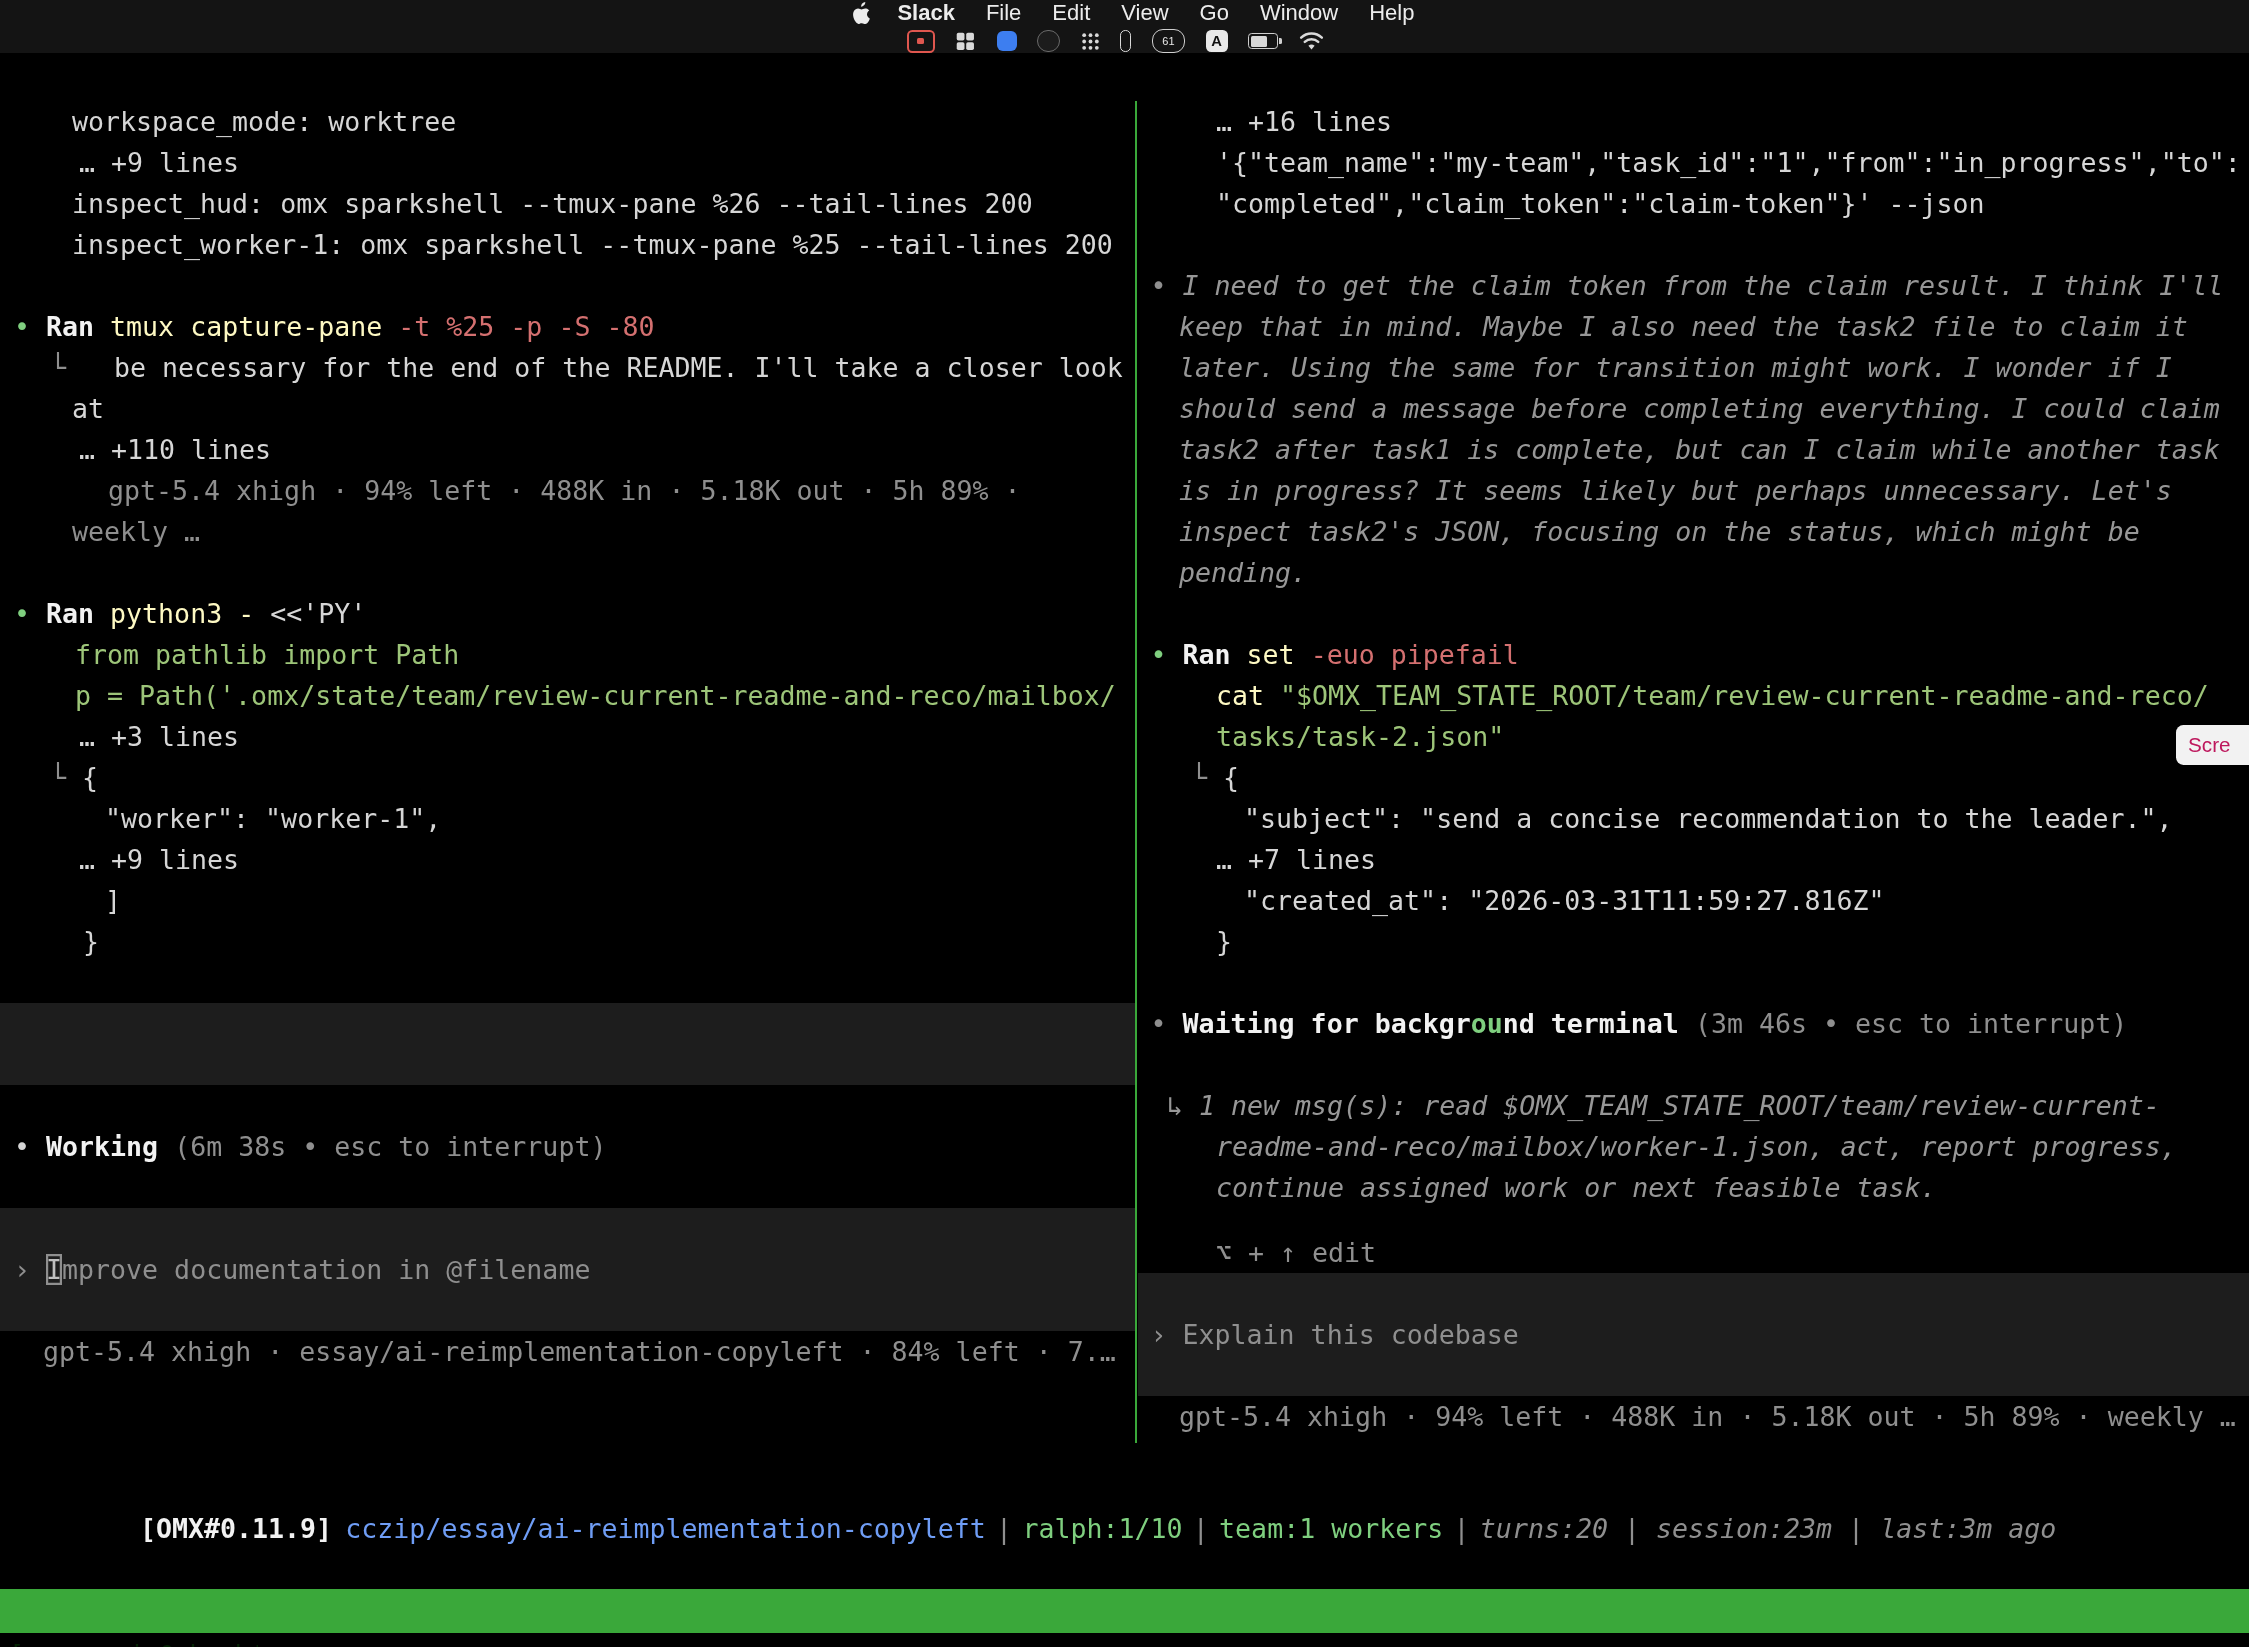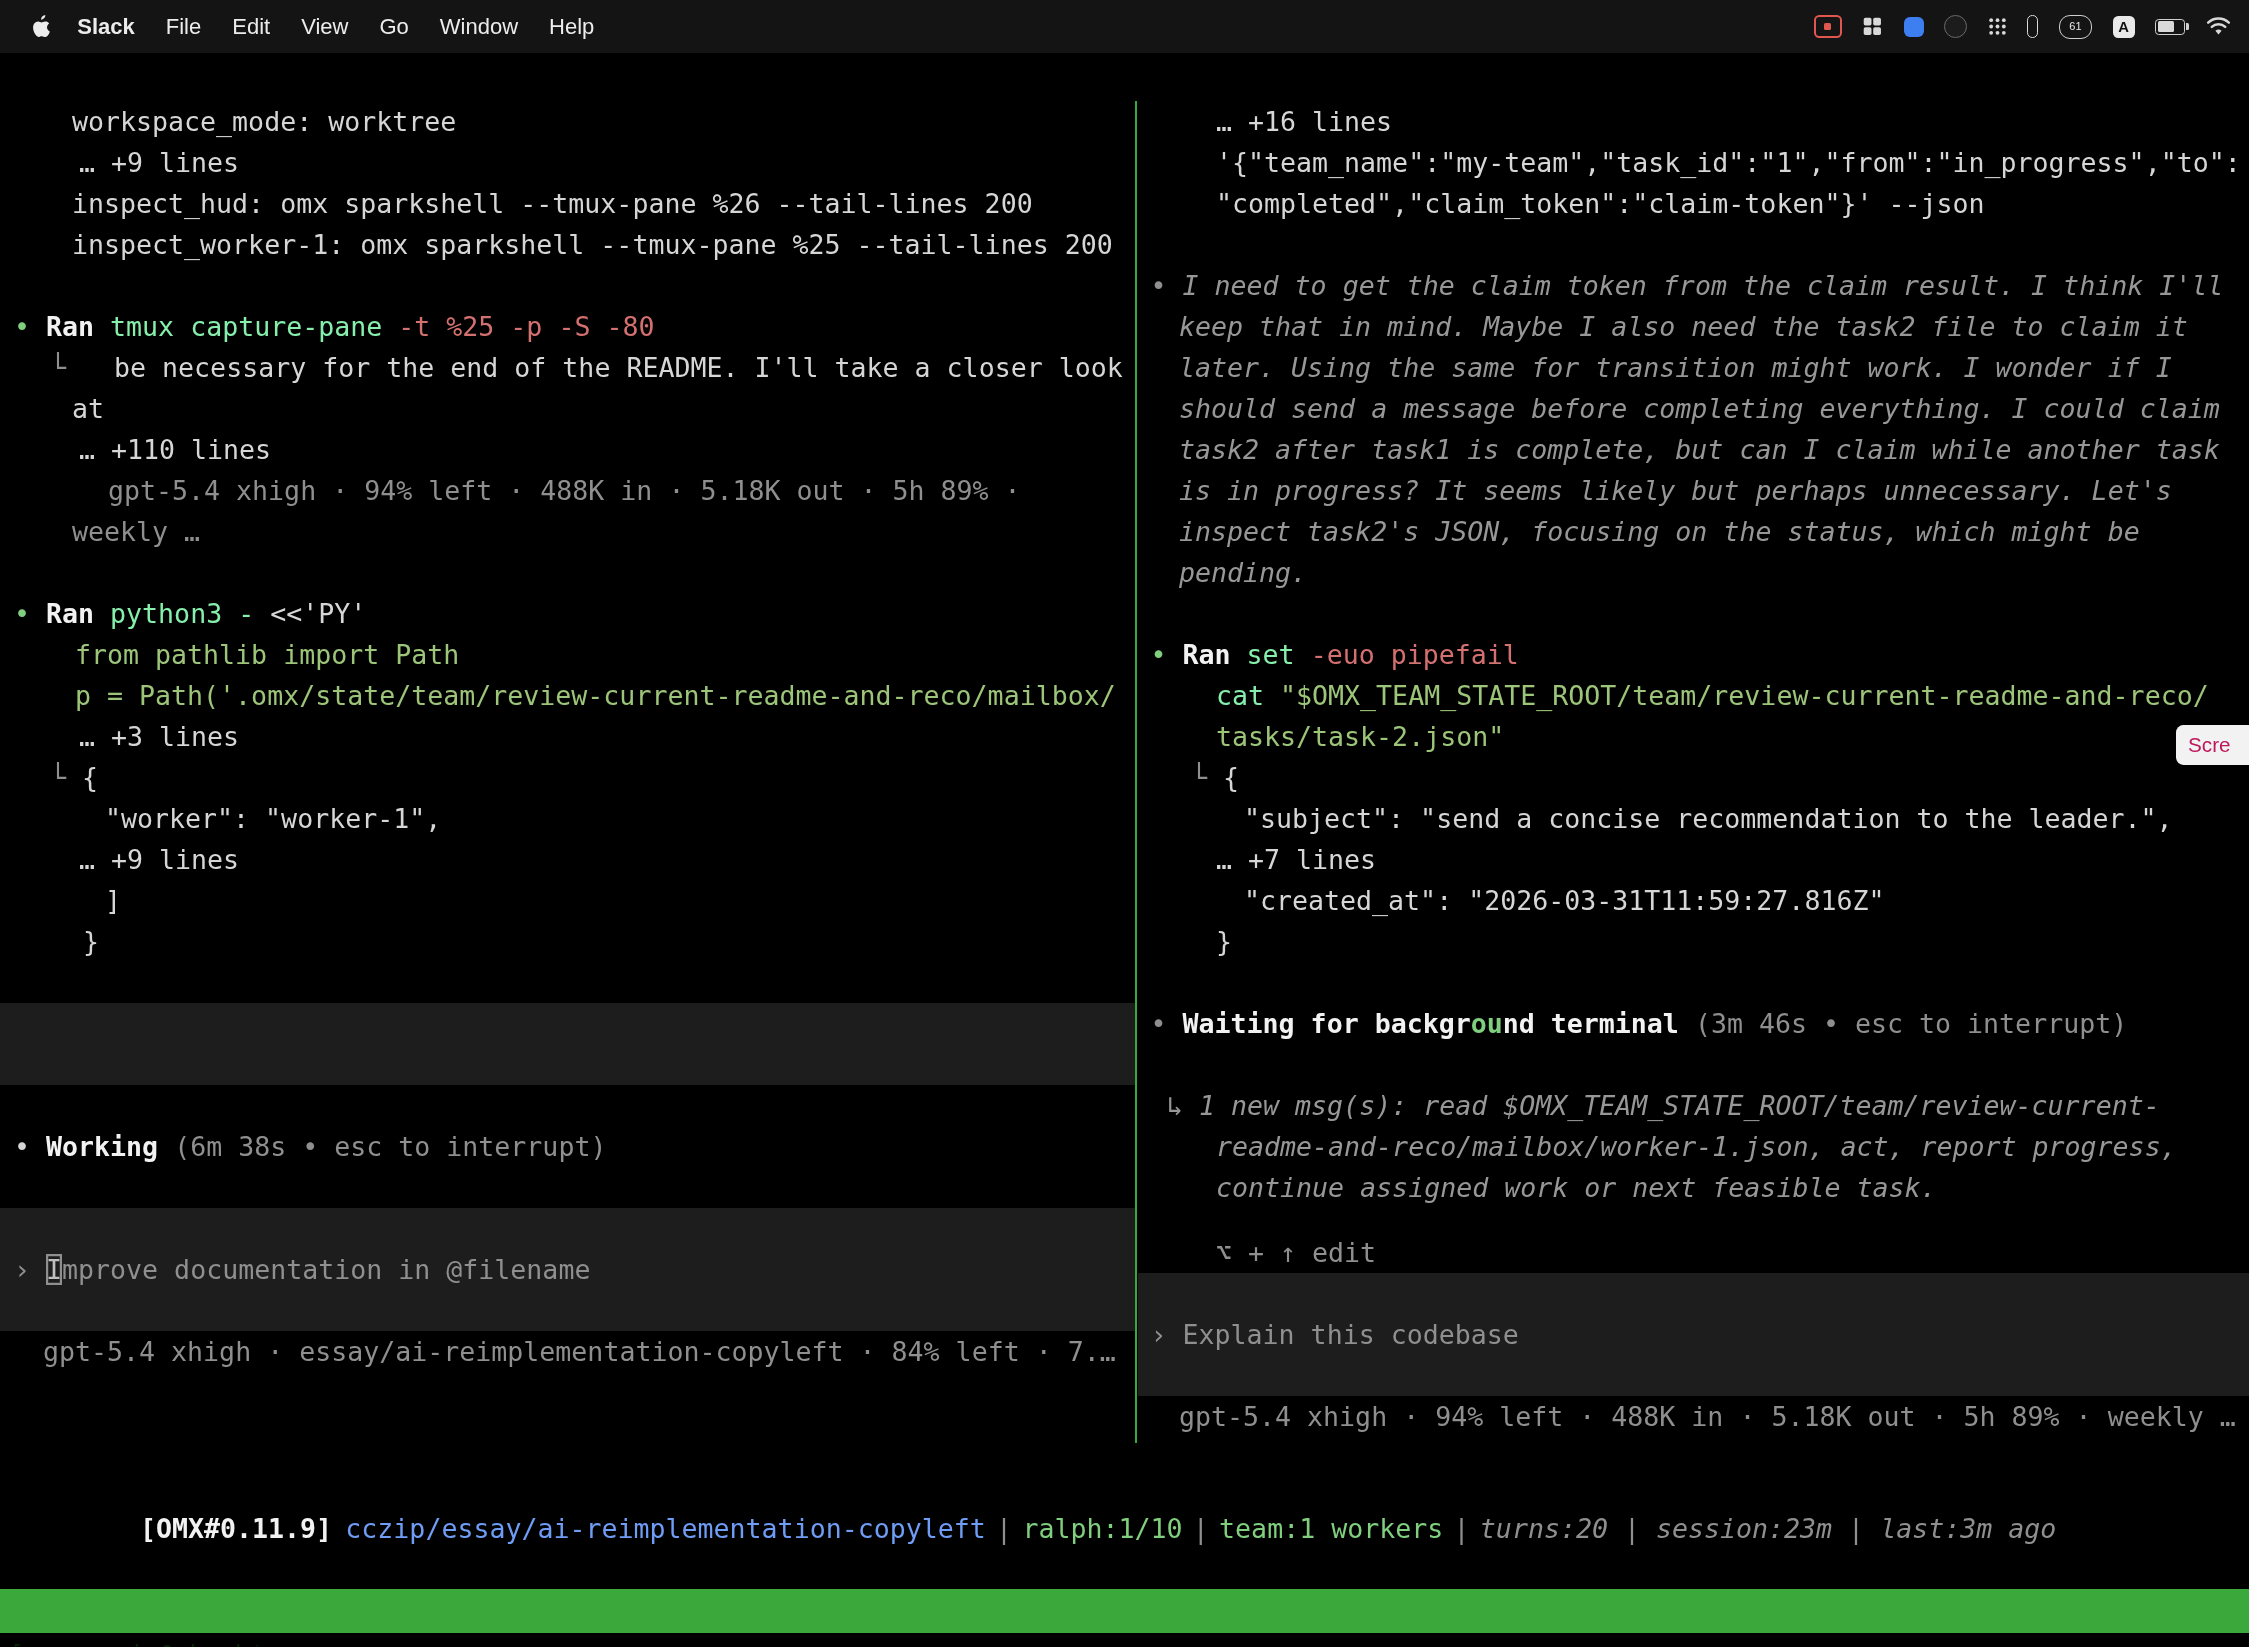--- a/index.html
+++ b/index.html
@@ -1,21 +1,21 @@
 <!DOCTYPE html>
 <html style="font-size:11.8px"><head>
 <meta charset="utf-8">
 <style>
   html,body{margin:0;padding:0;background:#000;width:2250px;height:1648px;overflow:hidden;}
   .screen{position:relative;width:2250px;height:1648px;background:#000;}
 
   
   .menubar{position:absolute;left:0;top:0;right:0;height:53px;background:#141414;
     display:flex;align-items:center;justify-content:space-between;
-    font-family:"Liberation Sans",sans-serif;font-size:22px;color:#ececec;}
+    font-family:"Liberation Sans",sans-serif;font-size:22px;color:#ececec;flex-direction:column;}
   .mb-left{display:flex;align-items:center;padding-left:29.5px;}
   .apple{margin-right:10.3px;display:flex;align-items:center;}
   .mb-item{padding:0 15.5px;white-space:nowrap;}
   .mb-app{font-weight:bold;}
   .mb-right{display:flex;align-items:center;gap:20.7px;padding-right:19px;}
   .ic{display:flex;align-items:center;justify-content:center;}
   .rec{width:23.6px;height:19px;border:2.2px solid #e0574f;border-radius:5.2px;position:relative;}
   .rec::after{content:"";position:absolute;left:50%;top:50%;width:6.6px;height:6.6px;margin:-3.3px 0 0 -3.3px;background:#e0574f;border-radius:1.5px;}
   .darkcircle{width:20.7px;height:20.7px;border-radius:50%;background:#1c1c1c;border:1.5px solid #6a6a6a;}
   .bluecircle{width:20px;height:20px;border-radius:5.9px;background:#3d7ef0;}
@@ -45,21 +45,21 @@
   .pane-left{left:0;width:1135px;}
   .pane-right{left:1138px;width:1112px;}
   .divider{position:absolute;left:1135px;top:0;width:2.2px;height:1342px;background:#3aa83a;}
 
   .row{height:41px;white-space:pre;overflow:hidden;}
   .band{background:#1d1d1d;}
 
   .c-f{color:#d6d6d6;}
   .c-b{color:#f2f2f2;font-weight:bold;}
   .c-d{color:#8f8f8f;}
-  .c-bl{color:#86efac;text-align:center;}
+  .c-bl{color:#fef9c3;text-align:center;}
   .c-rd{color:#d47070;}
   .c-gr{color:#9dc579;}
   .c-gb{color:#7fcf7f;}
   .c-bg{color:#7fcf7f;font-weight:bold;}
   .c-it{color:#979797;font-style:italic;}
   .c-cur{box-shadow:inset 0 0 0 2.2px #8f8f8f;color:#bfbfbf;}
 
   
   .omx-status{position:absolute;left:0;top:1366px;height:41px;white-space:pre;padding-left:11.8px;}
   .s-b{color:#f2f2f2;font-weight:bold;margin-right:13.3px;}

